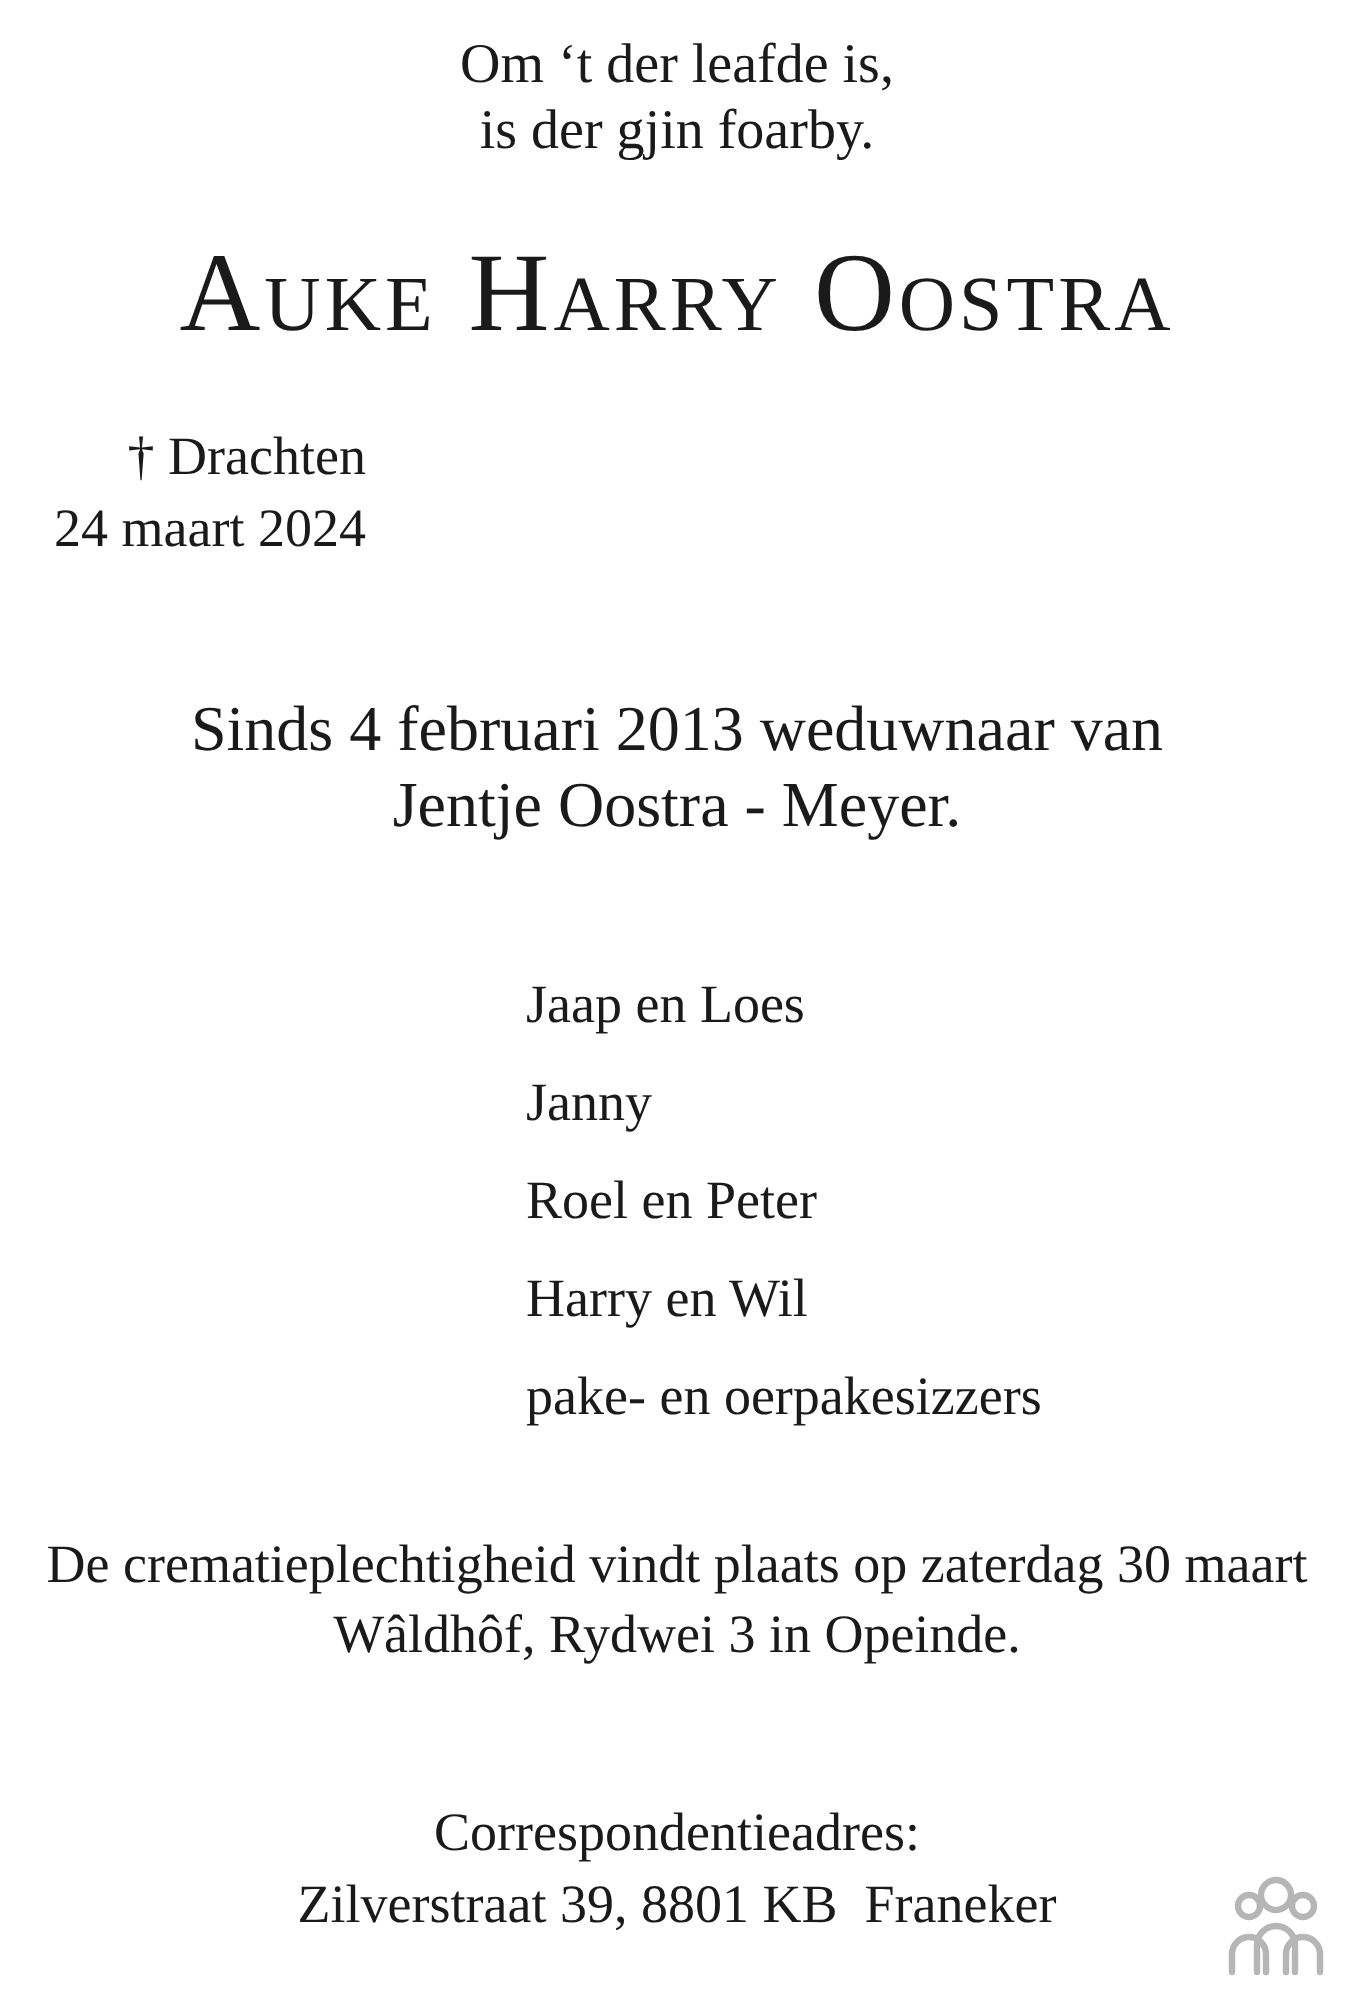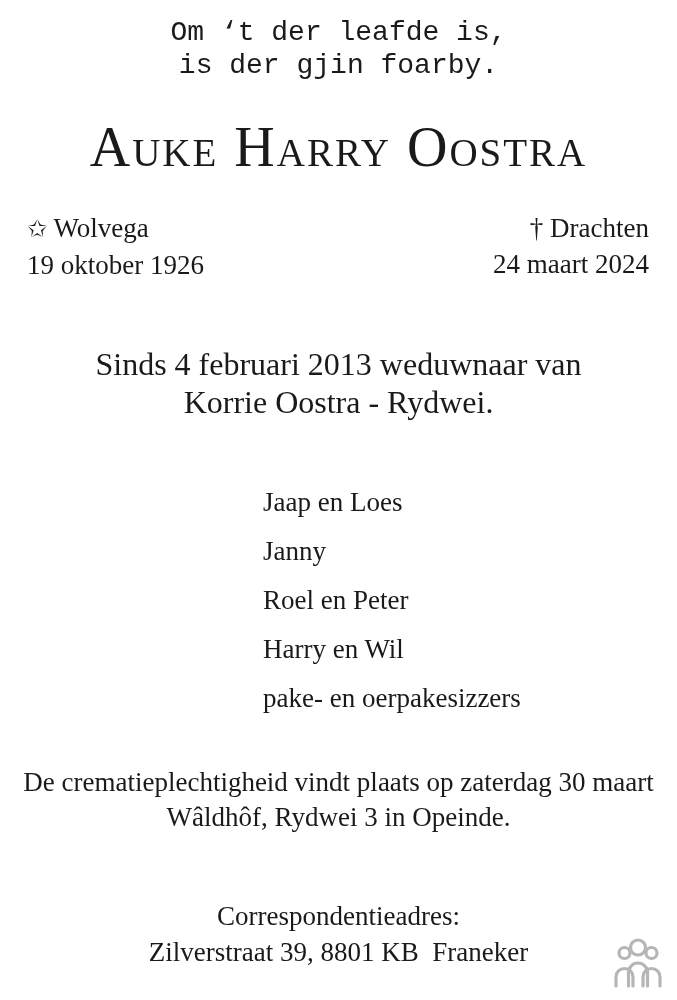--- a/index.html
+++ b/index.html
@@ -19,21 +19,20 @@
   .centered { 
     position: absolute;
     left: 0;
     width: 100%;
     text-align: center;
   }
   .verse {
     top: 16px;
     font-size: 28px;
     line-height: 33px;
-    font-family: Liberation Mono, monospace;
   }
   .name {
     top: 118px;
     font-size: 56px;
     line-height: 58px;
     font-variant: small-caps;
     letter-spacing: 2px;
   }
   .vitals {
     position: absolute;
@@ -94,33 +93,29 @@
 <div class="page">
 
   <div class="centered verse">
     <div>Om ‘t der leafde is,</div>
     <div>is der gjin foarby.</div>
   </div>
 
   <div class="centered name">Auke Harry Oostra</div>
 
   <div class="vitals">
-    <div class="birth">
-      <div><span class="symbol">✩</span> <span>Wolvega</span></div>
-      <div>19 oktober 1926</div>
-    </div>
     <div class="death">
       <div><span class="dagger">†</span> <span>Drachten</span></div>
       <div>24 maart 2024</div>
     </div>
   </div>
 
   <div class="centered widower">
     <div>Sinds 4 februari 2013 weduwnaar van</div>
-    <div>Korrie Oostra - Rydwei.</div>
+    <div>Jentje Oostra - Meyer.</div>
   </div>
 
   <div class="relatives">
     <div>Jaap en Loes</div>
     <div>Janny</div>
     <div>Roel en Peter</div>
     <div>Harry en Wil</div>
     <div>pake- en oerpakesizzers</div>
   </div>
 

